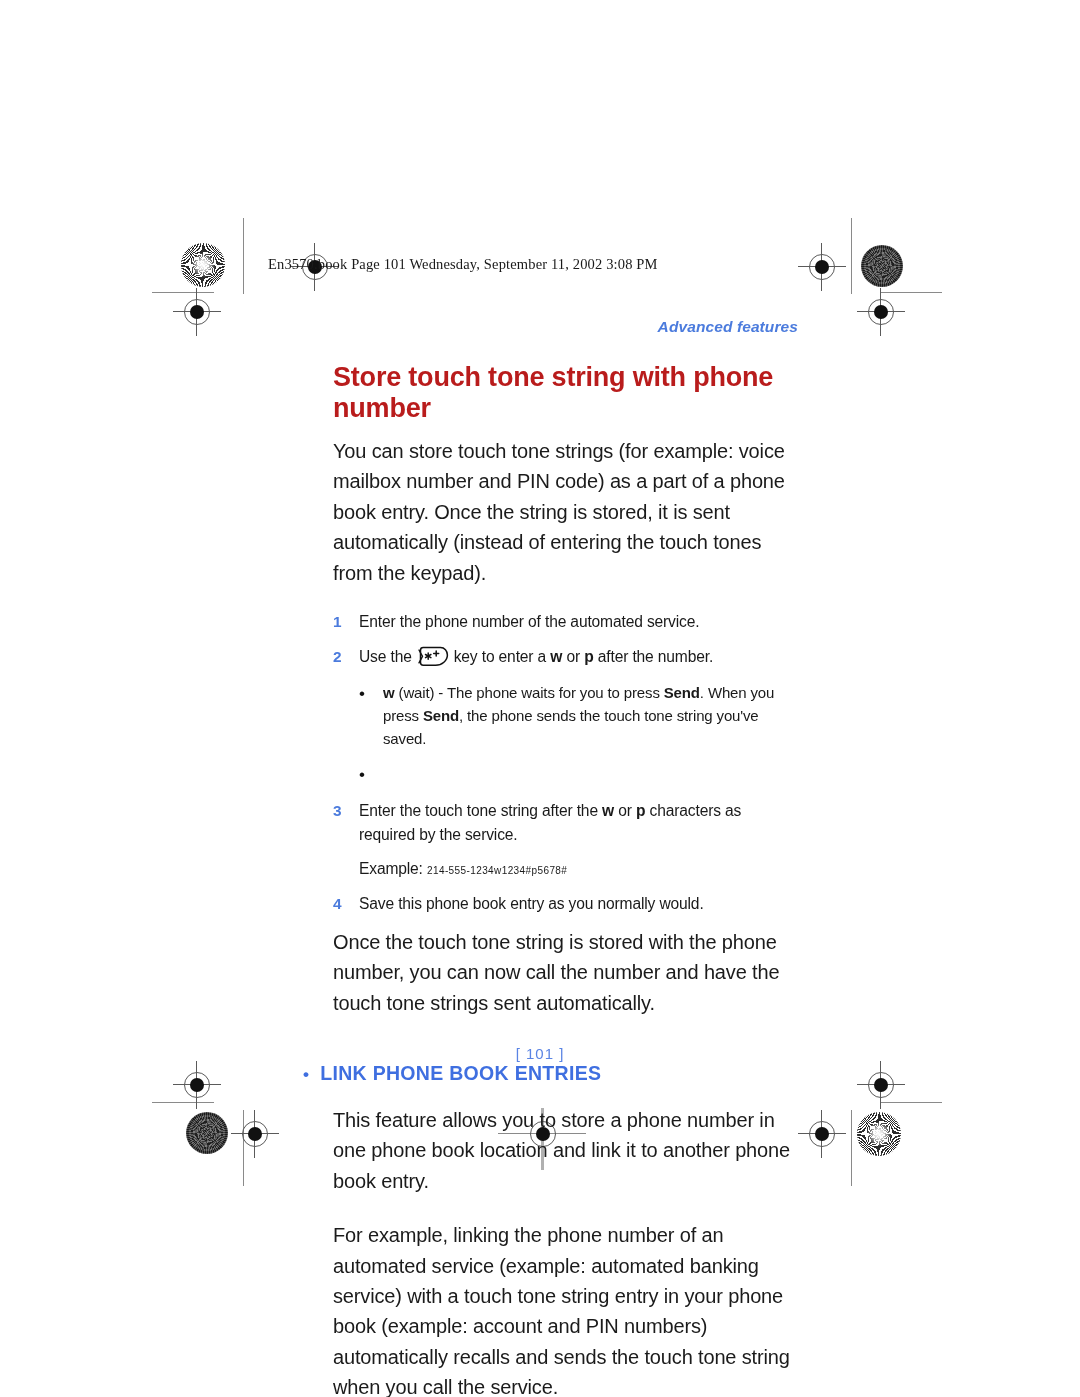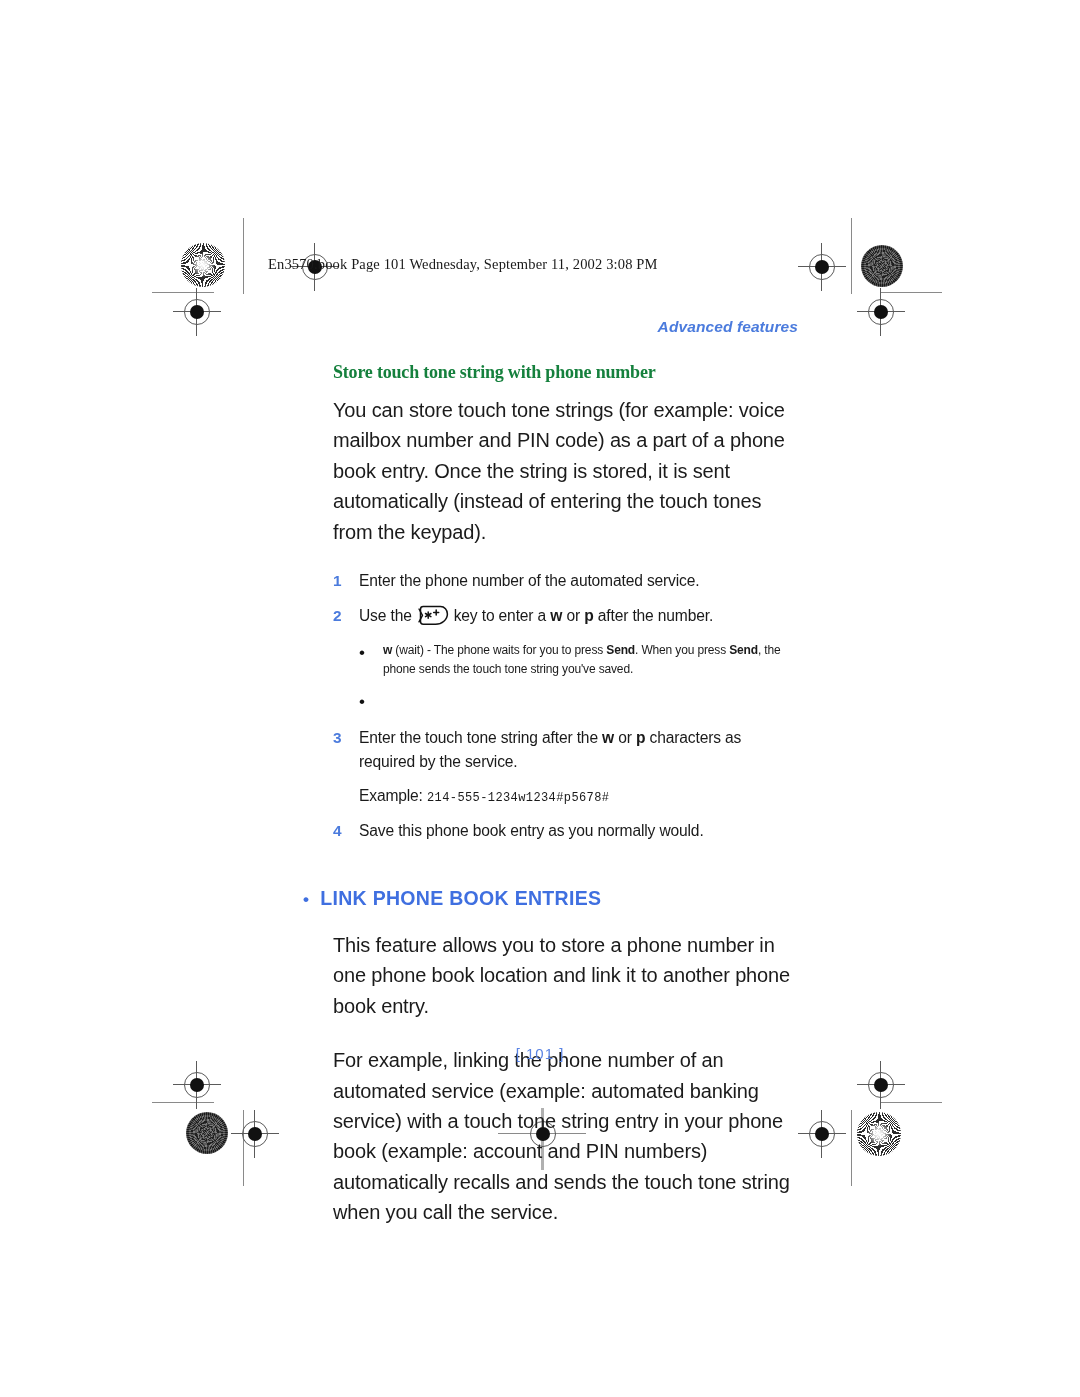--- a/index.html
+++ b/index.html
@@ -73,23 +73,22 @@
   .content { position:absolute; left:333px; top:318px; width:465px; }
 
   .runhead {
     text-align:right; font-style:italic; font-weight:700;
     font-size:15.5px; color:#4b7bdd; letter-spacing:0.1px;
     margin:0 0 26px 0;
   }
 
   h1.sec-title {
     margin:0 0 12px 0;
-    font-size:18px; font-weight:700; color:#15803d;
+    font-size:27px; font-weight:700; color:#b91c1c;
     letter-spacing:-0.2px;
-    font-family:Liberation Serif, serif;
   }
 
   p.body {
     margin:0 0 6px 0;
     font-size:20px; line-height:1.52;
     color:#1b1b1b; letter-spacing:-0.15px;
   }
 
   .steps { margin:22px 0 0 0; }
   .step { display:flex; margin-bottom:11px; }
@@ -100,30 +99,30 @@
   }
   .step-text { flex:1; font-size:15.6px; line-height:1.52; letter-spacing:-0.15px; }
   .step-text b { font-weight:700; }
 
   .sublist { margin:14px 0 8px 0; }
   .subitem { display:flex; margin-bottom:12px; padding-left:26px; }
   .sub-bullet {
     width:24px; flex:0 0 24px;
     font-size:17px; line-height:1.42; color:#111;
   }
-  .sub-text { flex:1; font-size:12px; line-height:1.52; letter-spacing:-0.15px; }
+  .sub-text { flex:1; font-size:15px; line-height:1.52; letter-spacing:-0.15px; }
   .sub-text b { font-weight:700; }
 
   .example-line {
     margin:14px 0 14px 26px;
     font-size:15.6px; letter-spacing:-0.15px;
   }
   .mono {
-    font-family:Liberation Mono, monospace;
-    font-size:12px; letter-spacing:0.4px;
+    font-family:Liberation Sans, sans-serif;
+    font-size:10px; letter-spacing:0.4px;
   }
 
   .closing { margin-top:20px; }
 
   
   .starkey {
     display:inline-block; vertical-align:-5px;
     width:32px; height:21px; margin:0 5px;
   }
 
@@ -277,20 +276,21 @@
     <div class="example-line"><span>Example:</span> <span class="mono">214-555-1234w1234#p5678#</span></div>
 
     <div class="step">
       <div class="step-num">4</div>
       <div class="step-text">
         <span>Save this phone book entry as you normally would.</span>
       </div>
     </div>
   </div>
 
+  <p class="body closing">Once the touch tone string is stored with the phone number, you can now call the number and have the touch tone strings sent automatically.</p>
 
   <div class="sec2">
     <h2 class="sec2-title">
       <span class="lbullet">•</span>
       <span>LINK PHONE BOOK ENTRIES</span>
     </h2>
     <p class="body">This feature allows you to store a phone number in one phone book location and link it to another phone book entry.</p>
     <p class="body para-gap">For example, linking the phone number of an automated service (example: automated banking service) with a touch tone string entry in your phone book (example: account and PIN numbers) automatically recalls and sends the touch tone string when you call the service.</p>
   </div>
 

